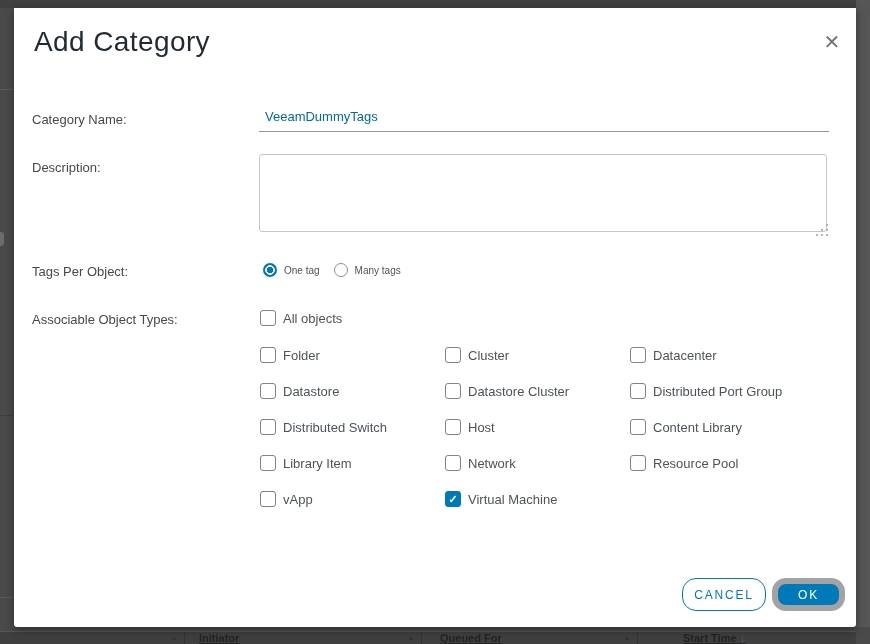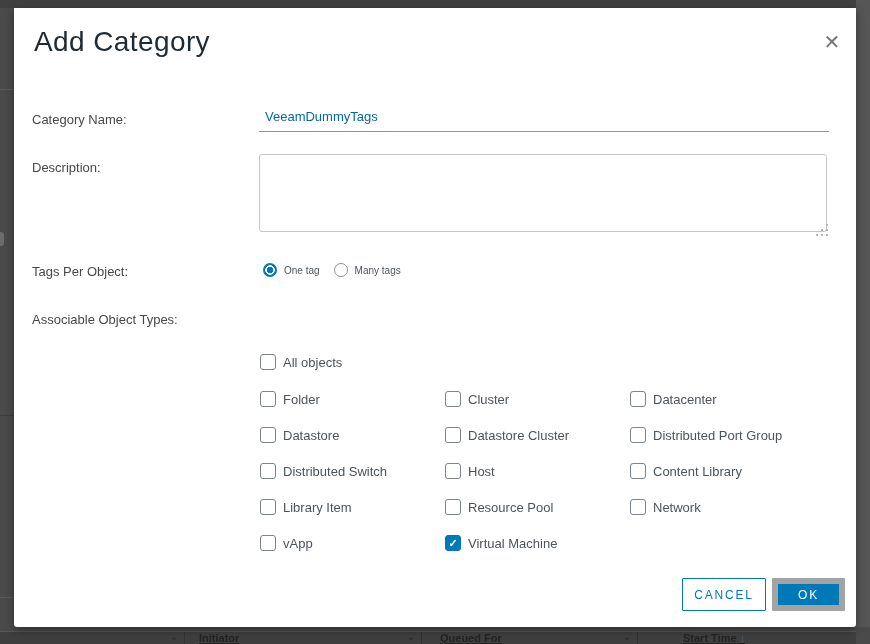--- a/index.html
+++ b/index.html
@@ -83,35 +83,35 @@
   }
   .radio.unchecked { border:1px solid #8a9197; background:#fff; }
   .radio.checked   { background: radial-gradient(circle, #0079b8 0 3.4px, #ffffff 3.5px 4.7px, #0079b8 4.8px 7px); }
   .opt-label { font-size:10px; color:#4c545a; }
 
   .all-objects-row { position:absolute; left:246px; top:302px; }
   .grid {
     position:absolute; left:246px; top:339px;
     display:grid; grid-template-columns:185px 185px 185px; grid-auto-rows:36px;
   }
-  .checkbox-item { display:flex; align-items:flex-start; gap:7px; cursor:pointer;margin-top:44px; }
+  .checkbox-item { display:flex; align-items:flex-start; gap:7px; cursor:pointer; }
   .checkbox {
     width:16px; height:16px; border:1px solid #7b848b; border-radius:3px;
     background:#fff; flex:0 0 auto;
   }
   .checkbox.checked {
     background:#0079b8; border-color:#0079b8; color:#fff;
     display:flex; align-items:center; justify-content:center;
     font-size:11px; font-weight:bold; line-height:1;
   }
   .cb-label { font-size:13px; color:#4c545a; padding-top:1px; }
 
   .buttons { position:absolute; top:570px; right:11px; display:flex; gap:6px; }
   .btn {
-    height:33px; border-radius:1px; font-family:inherit;
+    height:33px; border-radius:14px; font-family:inherit;
     font-size:12px; font-weight:500; letter-spacing:1.8px; cursor:pointer;
   }
   .btn-cancel { width:84px; background:#ffffff; border:1px solid #0079b8; color:#0079b8; }
   .btn-ok     { width:73px; background:#0079b8; border:6px solid #a3a3a3; color:#ffffff; }
 </style>
 </head>
 <body>
 
 <div class="strip-top"></div>
 <div class="strip-right"></div>
@@ -203,25 +203,25 @@
       <span class="checkbox-item">
         <span class="checkbox"></span>
         <span class="cb-label">Content Library</span>
       </span>
       <span class="checkbox-item">
         <span class="checkbox"></span>
         <span class="cb-label">Library Item</span>
       </span>
       <span class="checkbox-item">
         <span class="checkbox"></span>
+        <span class="cb-label">Network</span>
+      </span>
+      <span class="checkbox-item">
+        <span class="checkbox"></span>
         <span class="cb-label">Resource Pool</span>
-      </span>
-      <span class="checkbox-item">
-        <span class="checkbox"></span>
-        <span class="cb-label">Network</span>
       </span>
       <span class="checkbox-item">
         <span class="checkbox"></span>
         <span class="cb-label">vApp</span>
       </span>
       <span class="checkbox-item">
         <span class="checkbox checked">✓</span>
         <span class="cb-label">Virtual Machine</span>
       </span>
     </div>

